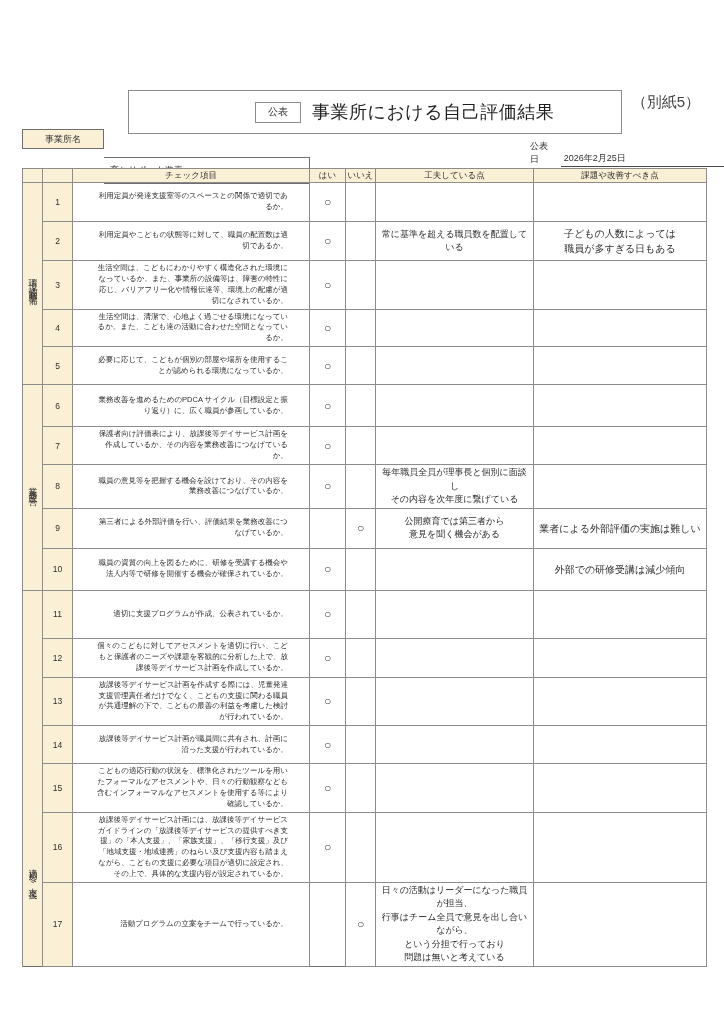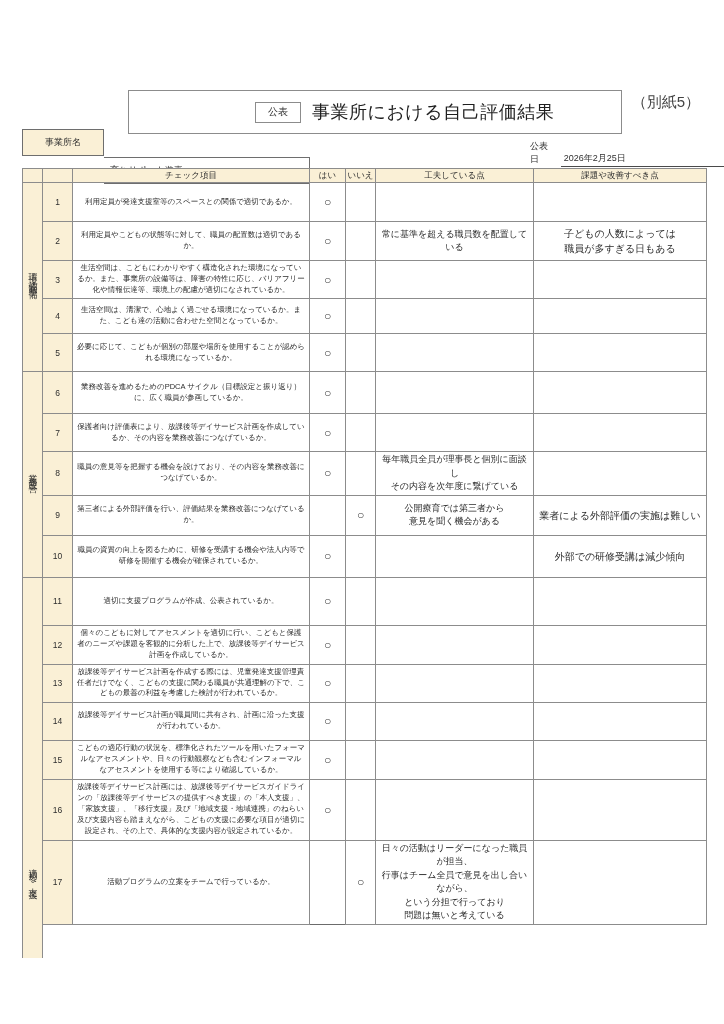--- a/index.html
+++ b/index.html
@@ -20,21 +20,21 @@
     position:absolute;left:100px;top:90px;width:494px;height:44px;
     border:1px solid var(--border);display:flex;align-items:center;background:#fff;margin-left:28px;
   }
   .pub-badge{
     margin-left:126px;width:46px;height:21px;border:1px solid var(--border);
     display:flex;align-items:center;justify-content:center;font-size:10px;color:#2e2e2e;flex:none;
   }
   .doc-title{margin-left:11px;font-size:18px;color:#1f1f1f;letter-spacing:0.5px;white-space:nowrap;}
   .office-row{position:absolute;left:22px;top:129px;display:flex;}
   .office-label{
-    width:82px;height:27px;background:var(--cream);border:1px solid #6e6e6e;
+    width:82px;height:20px;background:var(--cream);border:1px solid #6e6e6e;
     display:flex;align-items:center;justify-content:center;font-size:9px;color:#2e2e2e;
   }
   .office-name{
     width:206px;height:27px;border:1px solid #6e6e6e;border-left:none;background:#fff;
     display:flex;align-items:center;padding-left:6px;font-size:9px;color:#2e2e2e;margin-top:28px;
   }
   .publish-line{position:absolute;left:530px;top:140px;font-size:9px;display:flex;align-items:flex-end;color:#2e2e2e;}
   .publish-label{margin-right:5px;padding-bottom:1px;}
   .publish-date{width:172px;border-bottom:1px solid #4a4a4a;padding:0 0 1px 3px;white-space:nowrap;}
   table.eval-table{
@@ -48,21 +48,21 @@
   }
   col.c-cat{width:20px;} col.c-num{width:30px;} col.c-item{width:237px;}
   col.c-yes{width:36px;} col.c-no{width:30px;} col.c-dev{width:158px;} col.c-iss{width:173px;}
   td.cat{background:var(--cream);text-align:center;vertical-align:middle;}
   td.cat.no-bottom{border-bottom:none;}
   .vtext{
     writing-mode:vertical-rl;text-orientation:upright;font-size:9px;
     letter-spacing:3px;color:#2e2e2e;display:inline-block;line-height:1;
   }
   td.num{background:var(--cream);text-align:center;font-size:8.5px;color:#2e2e2e;}
-  td.item{font-size:7.5px;line-height:1.45;padding:2px 4px;color:#2b2b2b;text-align:center;}
+  td.item{font-size:7.5px;line-height:1.45;padding:2px 21px;color:#2b2b2b;text-align:right;}
   td.mark{text-align:center;font-size:12px;color:#3a3a3a;}
   td.answer{font-size:9px;text-align:center;white-space:pre-line;line-height:1.5;color:#2b2b2b;padding:1px 2px;}
   td.answer.big{font-size:10px;}
   .cat3-extension{
     position:absolute;left:22px;top:919px;width:21px;height:39px;background:var(--cream);
     border-left:1px solid var(--border);border-right:1px solid var(--border);
   }
   .cat3-label{position:absolute;left:22px;top:861px;width:21px;display:flex;justify-content:center;}
   .pagebreak-gap{position:absolute;left:310px;top:918px;width:34px;height:4px;background:#ffffff;}
 </style>

